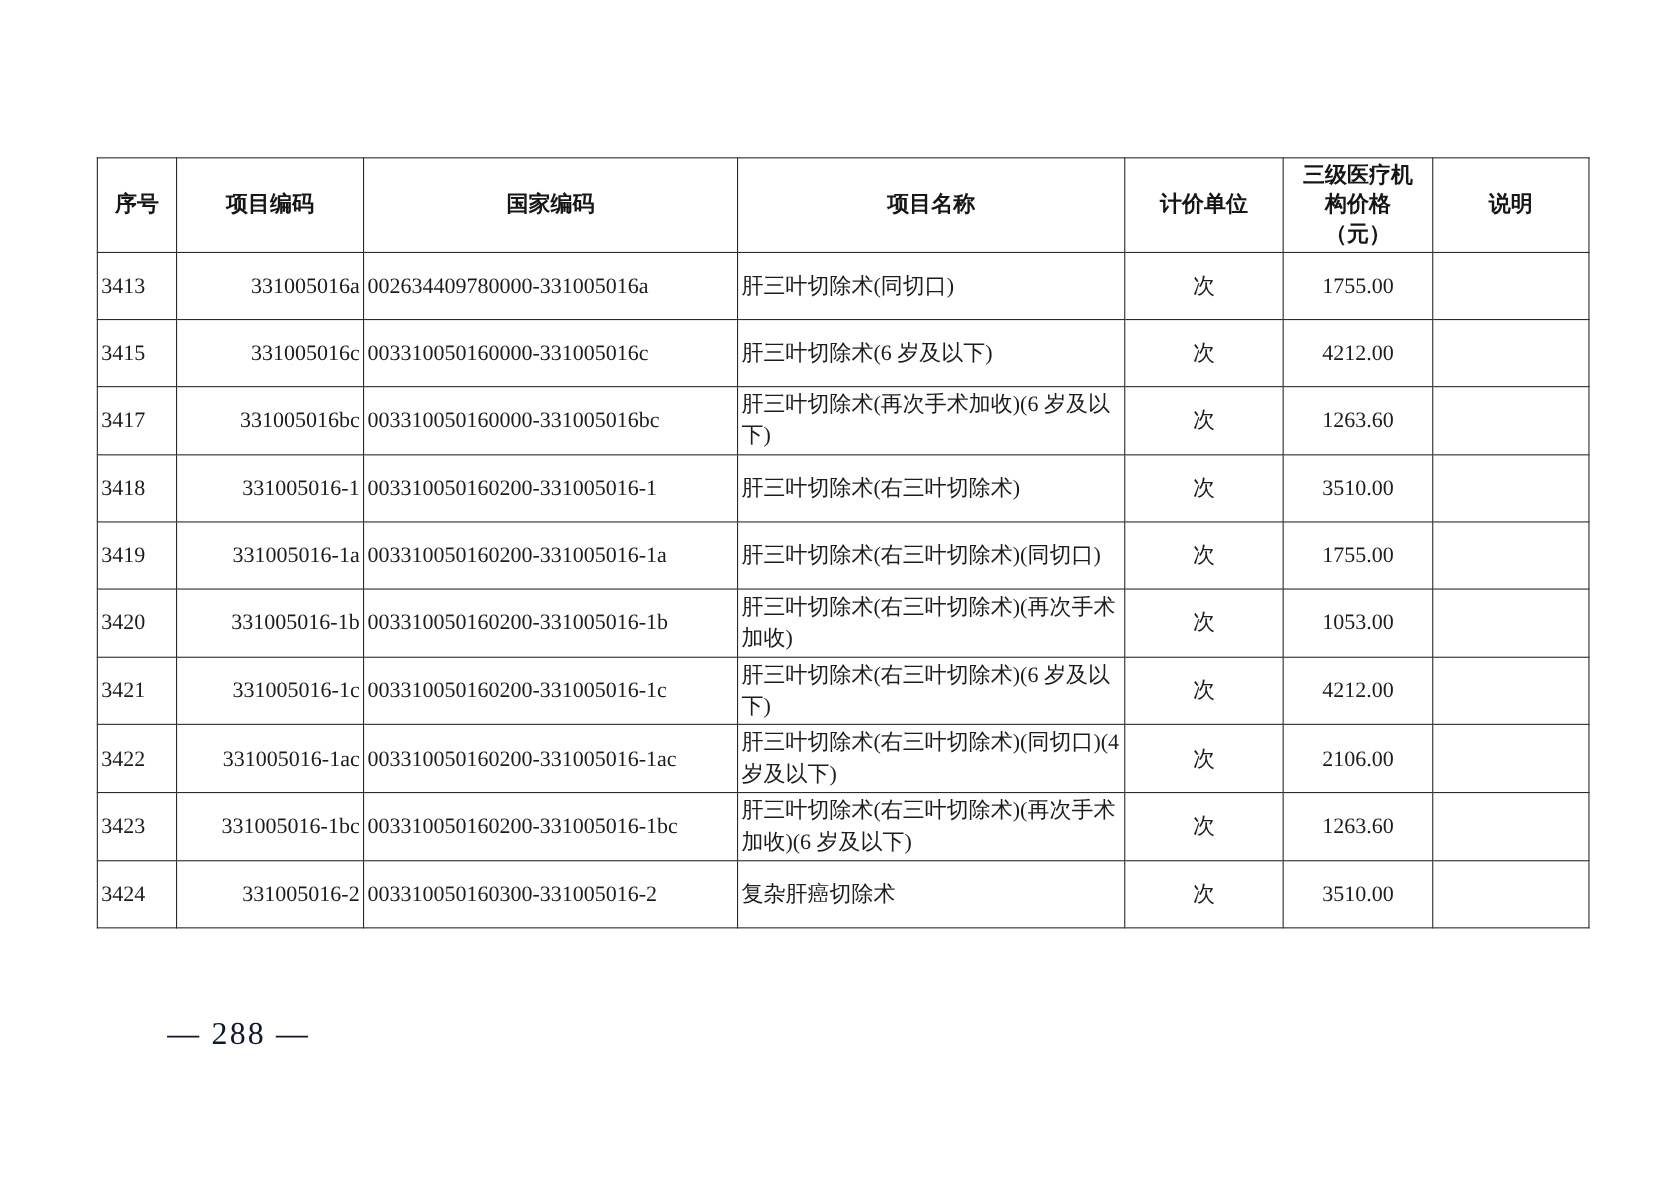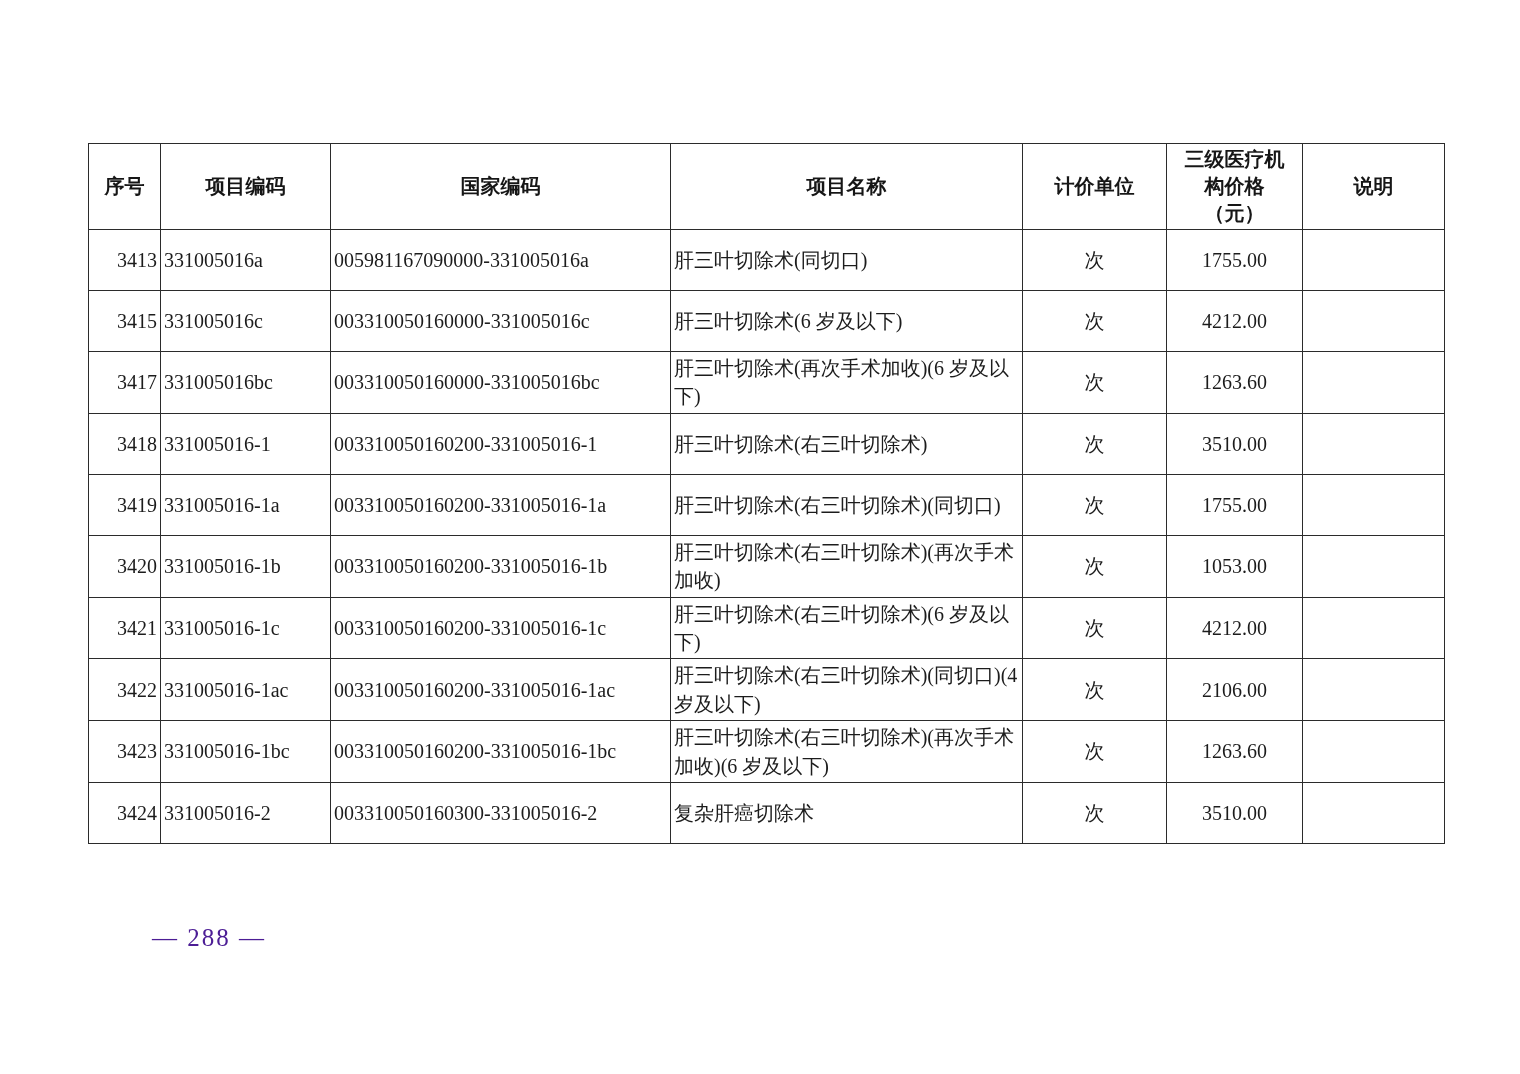--- a/index.html
+++ b/index.html
@@ -42,34 +42,34 @@
     color: #161616;
     margin-left: 14px;
   }
   tbody td {
     height: 56px;
     font-size: 20px;
     line-height: 1.42;
     vertical-align: middle;
     padding: 2px 3px;
   }
-  .c-seq   { text-align: right; }
-  .c-code  { text-align: left; }
+  .c-seq   { text-align: left; }
+  .c-code  { text-align: right; }
   .c-nat   { text-align: left; }
   .c-name  { text-align: left; }
   .c-unit  { text-align: center; }
   .c-price { text-align: center; }
   .c-note  { text-align: center; }
   .page-footer {
     position: absolute;
     left: 152px;
     top: 924px;
-    font-size: 25px;
+    font-size: 29px;
     letter-spacing: 2px;
-    color: #4c1d95;
+    color: #0f172a;
   }
 </style>
 </head>
 <body>
 
 <div class="table-wrap">
   <table>
     <colgroup>
       <col style="width:72px">
       <col style="width:170px">
@@ -87,21 +87,21 @@
         <th>项目名称</th>
         <th>计价单位</th>
         <th>三级医疗机构价格（元）</th>
         <th>说明</th>
       </tr>
     </thead>
     <tbody>
         <tr>
     <td class="c-seq">3413</td>
     <td class="c-code">331005016a</td>
-    <td class="c-nat">005981167090000-331005016a</td>
+    <td class="c-nat">002634409780000-331005016a</td>
     <td class="c-name">肝三叶切除术(同切口)</td>
     <td class="c-unit">次</td>
     <td class="c-price">1755.00</td>
     <td class="c-note"></td>
   </tr>
         <tr>
     <td class="c-seq">3415</td>
     <td class="c-code">331005016c</td>
     <td class="c-nat">003310050160000-331005016c</td>
     <td class="c-name">肝三叶切除术(6 岁及以下)</td>

